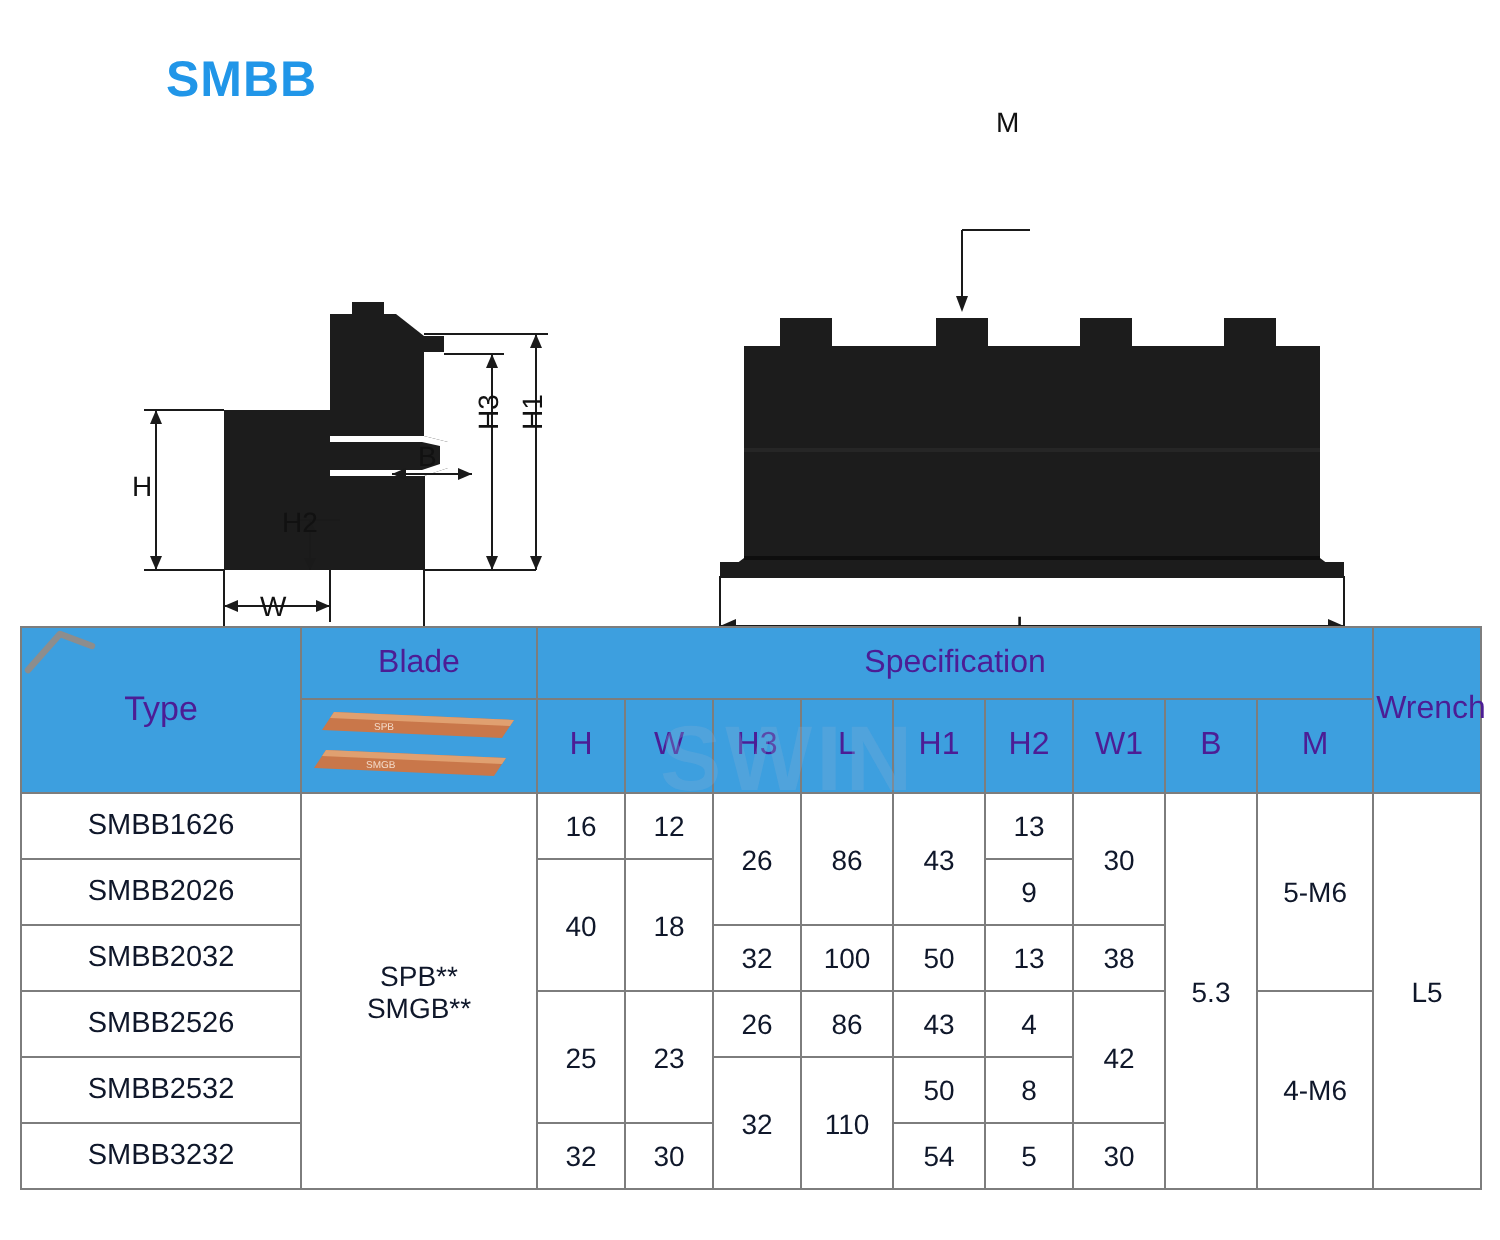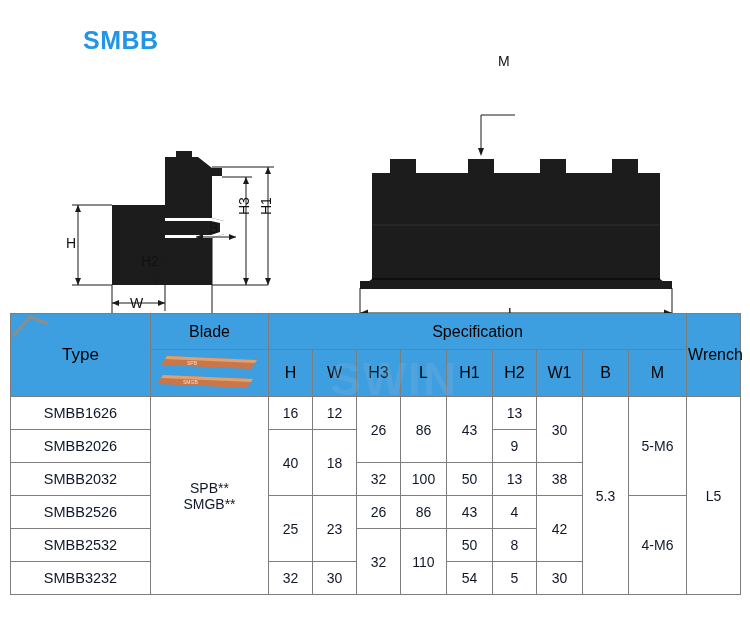--- a/index.html
+++ b/index.html
@@ -14,21 +14,21 @@
     letter-spacing:.5px;
   }
   
   .drawing{position:absolute;left:0;top:55px;width:750px;height:250px;}
   .dim-text{position:absolute;font-size:14px;color:#111;font-family:"Liberation Sans",sans-serif;}
   svg{position:absolute;left:0;top:0;overflow:visible;}
   
   .tbl-wrap{position:absolute;left:10px;top:313px;width:730px;}
   table{border-collapse:collapse;width:730px;table-layout:fixed;}
   th,td{border:1px solid #7d7d7d;text-align:center;vertical-align:middle;font-size:14px;color:#0f172a;}
-  thead th{background:#3d9fdf;color:#000000;font-size:16px;font-weight:normal;height:33px;}
+  thead th{background:#3d9fdf;color:#4c1d95;font-size:16px;font-weight:normal;height:33px;}
   thead th.type-col{font-size:17px;}
   tbody td{height:30px;background:#fff;}
   td.type-cell{font-size:14.5px;}
   .wm{
     position:absolute;left:330px;top:352px;font-size:46px;font-weight:bold;
     color:rgba(120,170,215,.32);letter-spacing:2px;pointer-events:none;
     font-family:"Liberation Sans",sans-serif;
   }
   .wrench-ico{font-size:26px;color:#8a8a8a;line-height:1;}
 </style>

